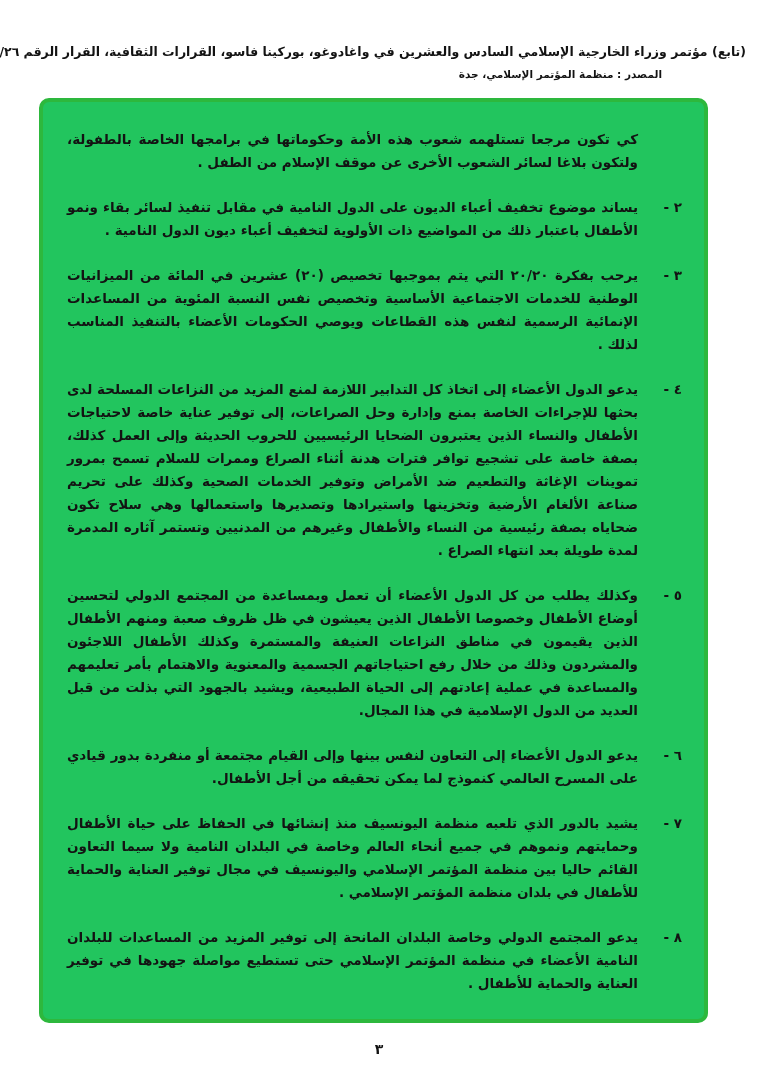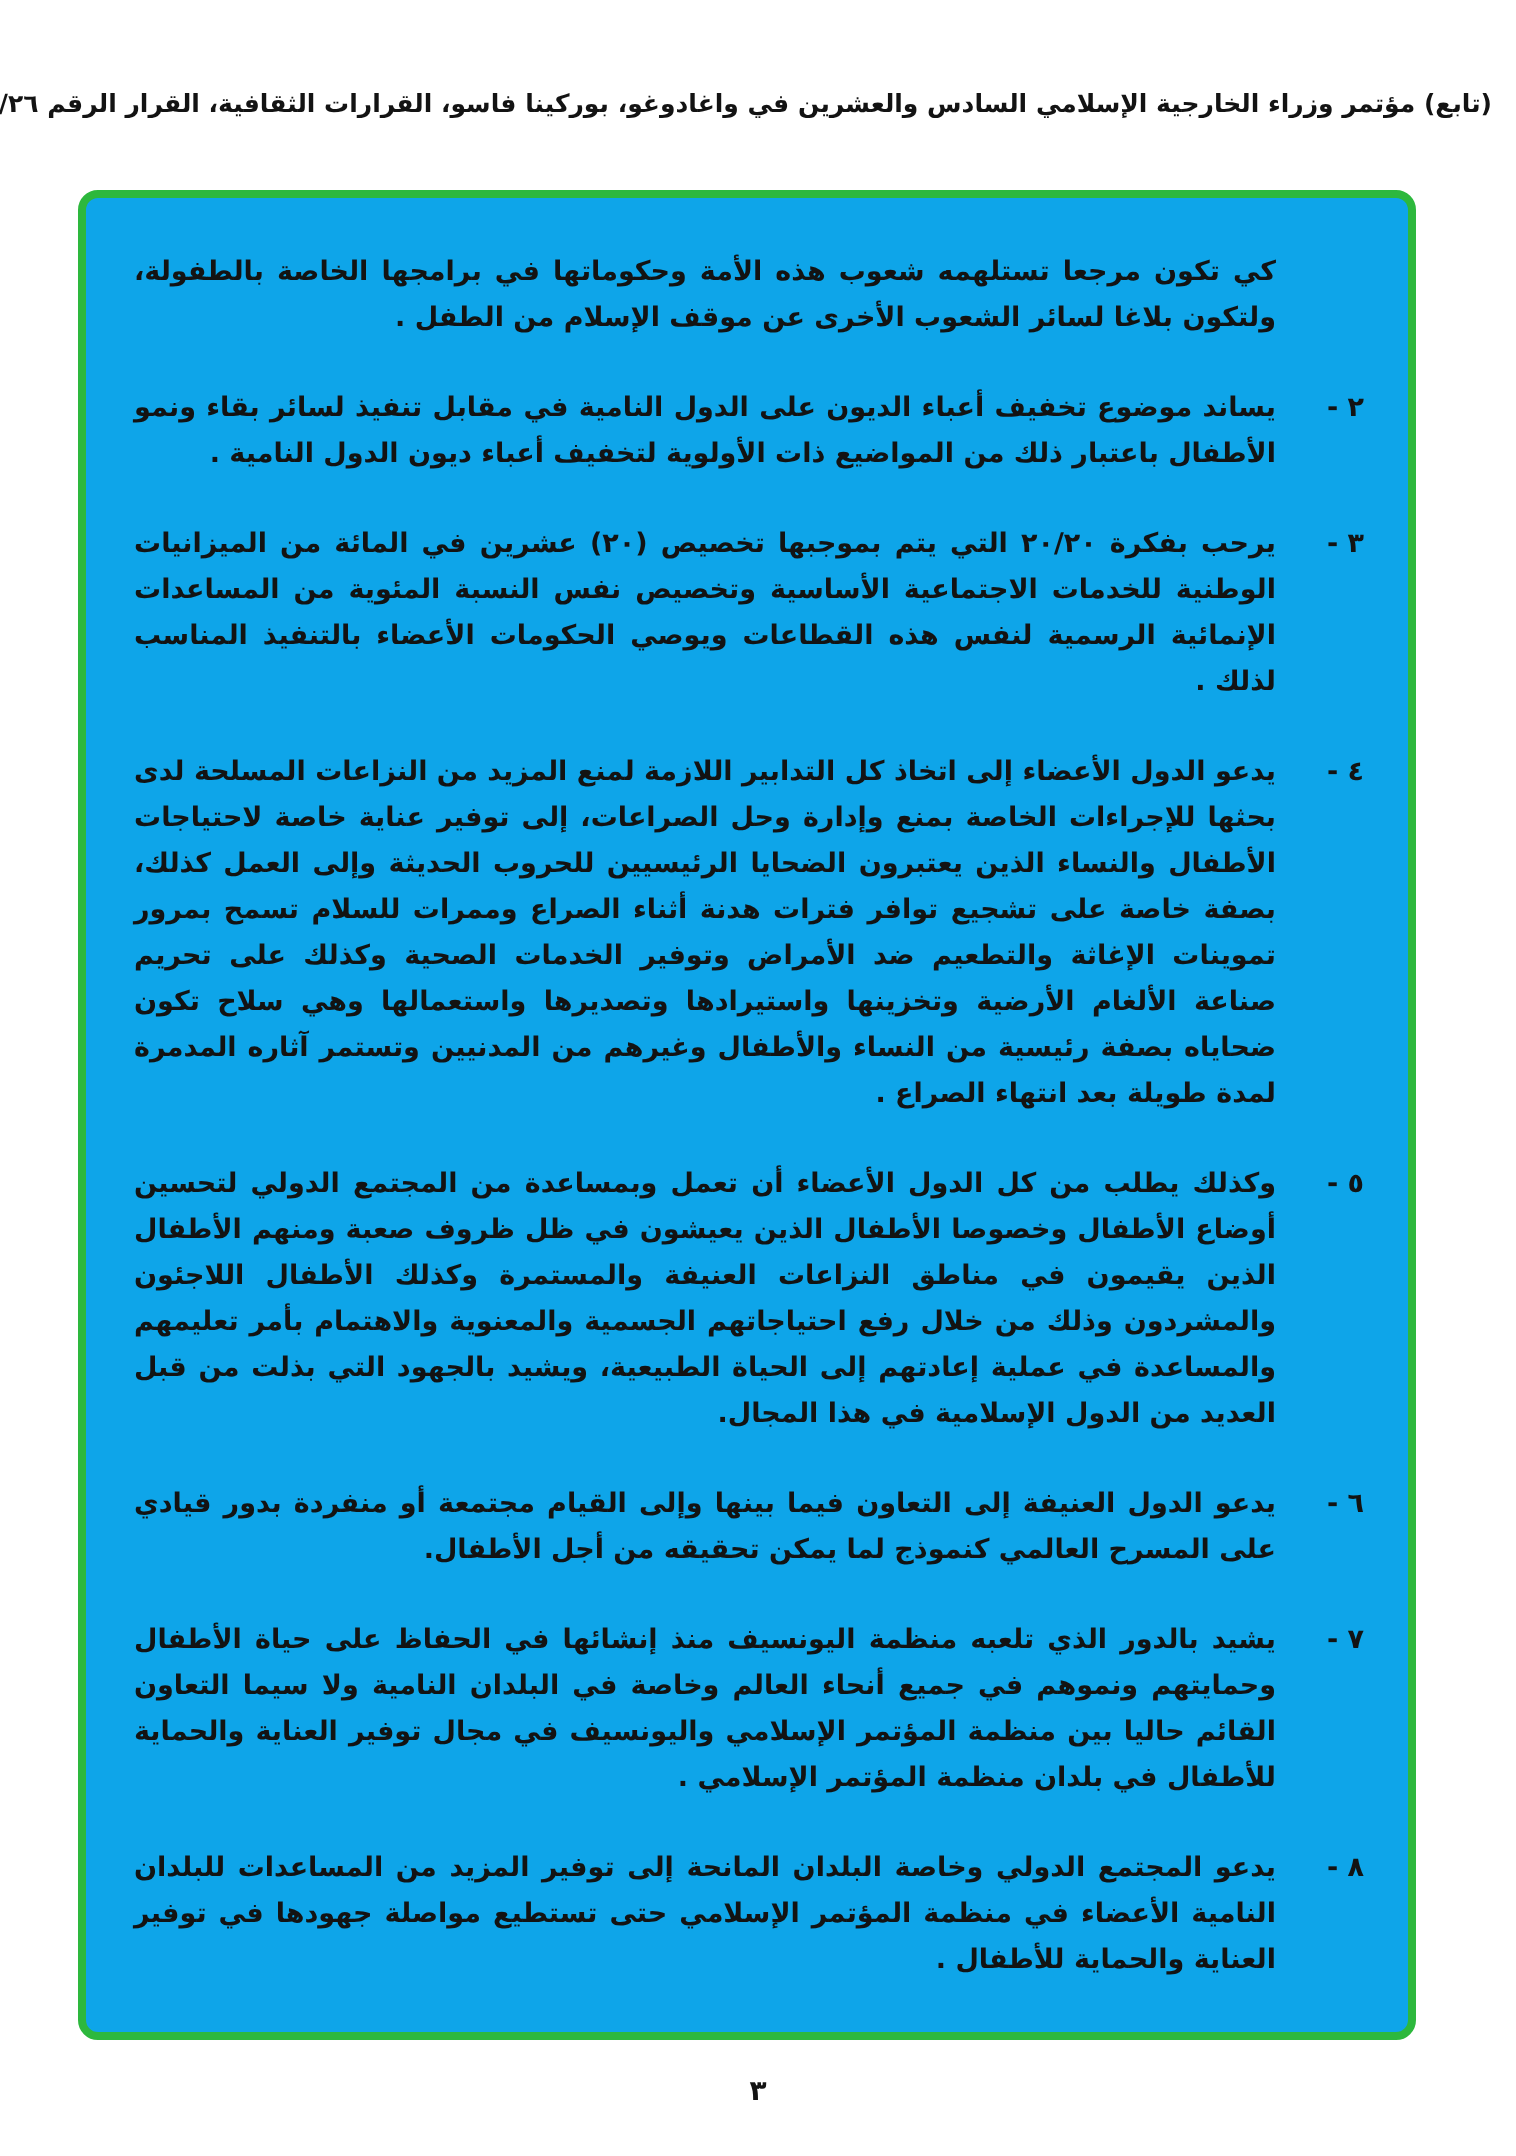--- a/index.html
+++ b/index.html
@@ -28,27 +28,27 @@
     white-space: nowrap;
     letter-spacing: 0;
   }
   .source-line {
     margin: 9px 96px 0 0;
     font-size: 10.5px;
     font-weight: 700;
     text-align: right;
   }
   .frame {
-    margin: 36px 50px 0 39px;
+    margin: 18px 50px 0 39px;
     border: 4px solid #2db83d;
     border-radius: 10px;
     padding: 26px 22px 24px 24px;
     min-height: 848px;
     box-sizing: content-box;
-    background: #0ea5e9;
+    background: #22c55e;
   }
   .body-text {
     font-size: 13.5px;
     line-height: 23px;
     font-weight: 700;
     text-align: justify;
     color: #131313;
   }
   .intro {
     margin: 0 44px 22px 0;
@@ -79,20 +79,21 @@
     font-weight: 700;
   }
 </style>
 </head>
 <body>
 
 <div class="page">
 
   <div class="header-line">(تابع) مؤتمر وزراء الخارجية الإسلامي السادس والعشرين في واغادوغو، بوركينا فاسو، القرارات الثقافية، القرار الرقم ١٦/٢٦-ث</div>
 
+  <div class="source-line">المصدر :   منظمة المؤتمر الإسلامي، جدة</div>
 
   <div class="frame" style="border-color: rgb(45, 184, 61);">
 
     <p class="body-text intro">كي تكون مرجعا تستلهمه شعوب هذه الأمة وحكوماتها في برامجها الخاصة بالطفولة، ولتكون بلاغا لسائر الشعوب الأخرى عن موقف الإسلام من الطفل .</p>
 
     <div class="item">
       <span class="num">٢ -</span>
       <p class="body-text txt">يساند موضوع تخفيف أعباء الديون على الدول النامية في مقابل تنفيذ لسائر بقاء ونمو الأطفال باعتبار ذلك من المواضيع ذات الأولوية لتخفيف أعباء ديون الدول النامية .</p>
     </div>
 
@@ -106,21 +107,21 @@
       <p class="body-text txt">يدعو الدول الأعضاء إلى اتخاذ كل التدابير اللازمة لمنع المزيد من النزاعات المسلحة لدى بحثها للإجراءات الخاصة بمنع وإدارة وحل الصراعات، إلى توفير عناية خاصة لاحتياجات الأطفال والنساء الذين يعتبرون الضحايا الرئيسيين للحروب الحديثة وإلى العمل كذلك، بصفة خاصة على تشجيع توافر فترات هدنة أثناء الصراع وممرات للسلام تسمح بمرور تموينات الإغاثة والتطعيم ضد الأمراض وتوفير الخدمات الصحية وكذلك على تحريم صناعة الألغام الأرضية وتخزينها واستيرادها وتصديرها واستعمالها وهي سلاح تكون ضحاياه بصفة رئيسية من النساء والأطفال وغيرهم من المدنيين وتستمر آثاره المدمرة لمدة طويلة بعد انتهاء الصراع .</p>
     </div>
 
     <div class="item">
       <span class="num">٥ -</span>
       <p class="body-text txt">وكذلك يطلب من كل الدول الأعضاء أن تعمل وبمساعدة من المجتمع الدولي لتحسين أوضاع الأطفال وخصوصا الأطفال الذين يعيشون في ظل ظروف صعبة ومنهم الأطفال الذين يقيمون في مناطق النزاعات العنيفة والمستمرة وكذلك الأطفال اللاجئون والمشردون وذلك من خلال رفع احتياجاتهم الجسمية والمعنوية والاهتمام بأمر تعليمهم والمساعدة في عملية إعادتهم إلى الحياة الطبيعية، ويشيد بالجهود التي بذلت من قبل العديد من الدول الإسلامية في هذا المجال.</p>
     </div>
 
     <div class="item">
       <span class="num">٦ -</span>
-      <p class="body-text txt">يدعو الدول العنيفة إلى التعاون فيما بينها وإلى القيام مجتمعة أو منفردة بدور قيادي على المسرح العالمي كنموذج لما يمكن تحقيقه من أجل الأطفال.</p>
+      <p class="body-text txt">يدعو الدول الأعضاء إلى التعاون لنفس بينها وإلى القيام مجتمعة أو منفردة بدور قيادي على المسرح العالمي كنموذج لما يمكن تحقيقه من أجل الأطفال.</p>
     </div>
 
     <div class="item">
       <span class="num">٧ -</span>
       <p class="body-text txt">يشيد بالدور الذي تلعبه منظمة اليونسيف منذ إنشائها في الحفاظ على حياة الأطفال وحمايتهم ونموهم في جميع أنحاء العالم وخاصة في البلدان النامية ولا سيما التعاون القائم حاليا بين منظمة المؤتمر الإسلامي واليونسيف في مجال توفير العناية والحماية للأطفال في بلدان منظمة المؤتمر الإسلامي .</p>
     </div>
 
     <div class="item">
       <span class="num">٨ -</span>
       <p class="body-text txt">يدعو المجتمع الدولي وخاصة البلدان المانحة إلى توفير المزيد من المساعدات للبلدان النامية الأعضاء في منظمة المؤتمر الإسلامي حتى تستطيع مواصلة جهودها في توفير العناية والحماية للأطفال .</p>

